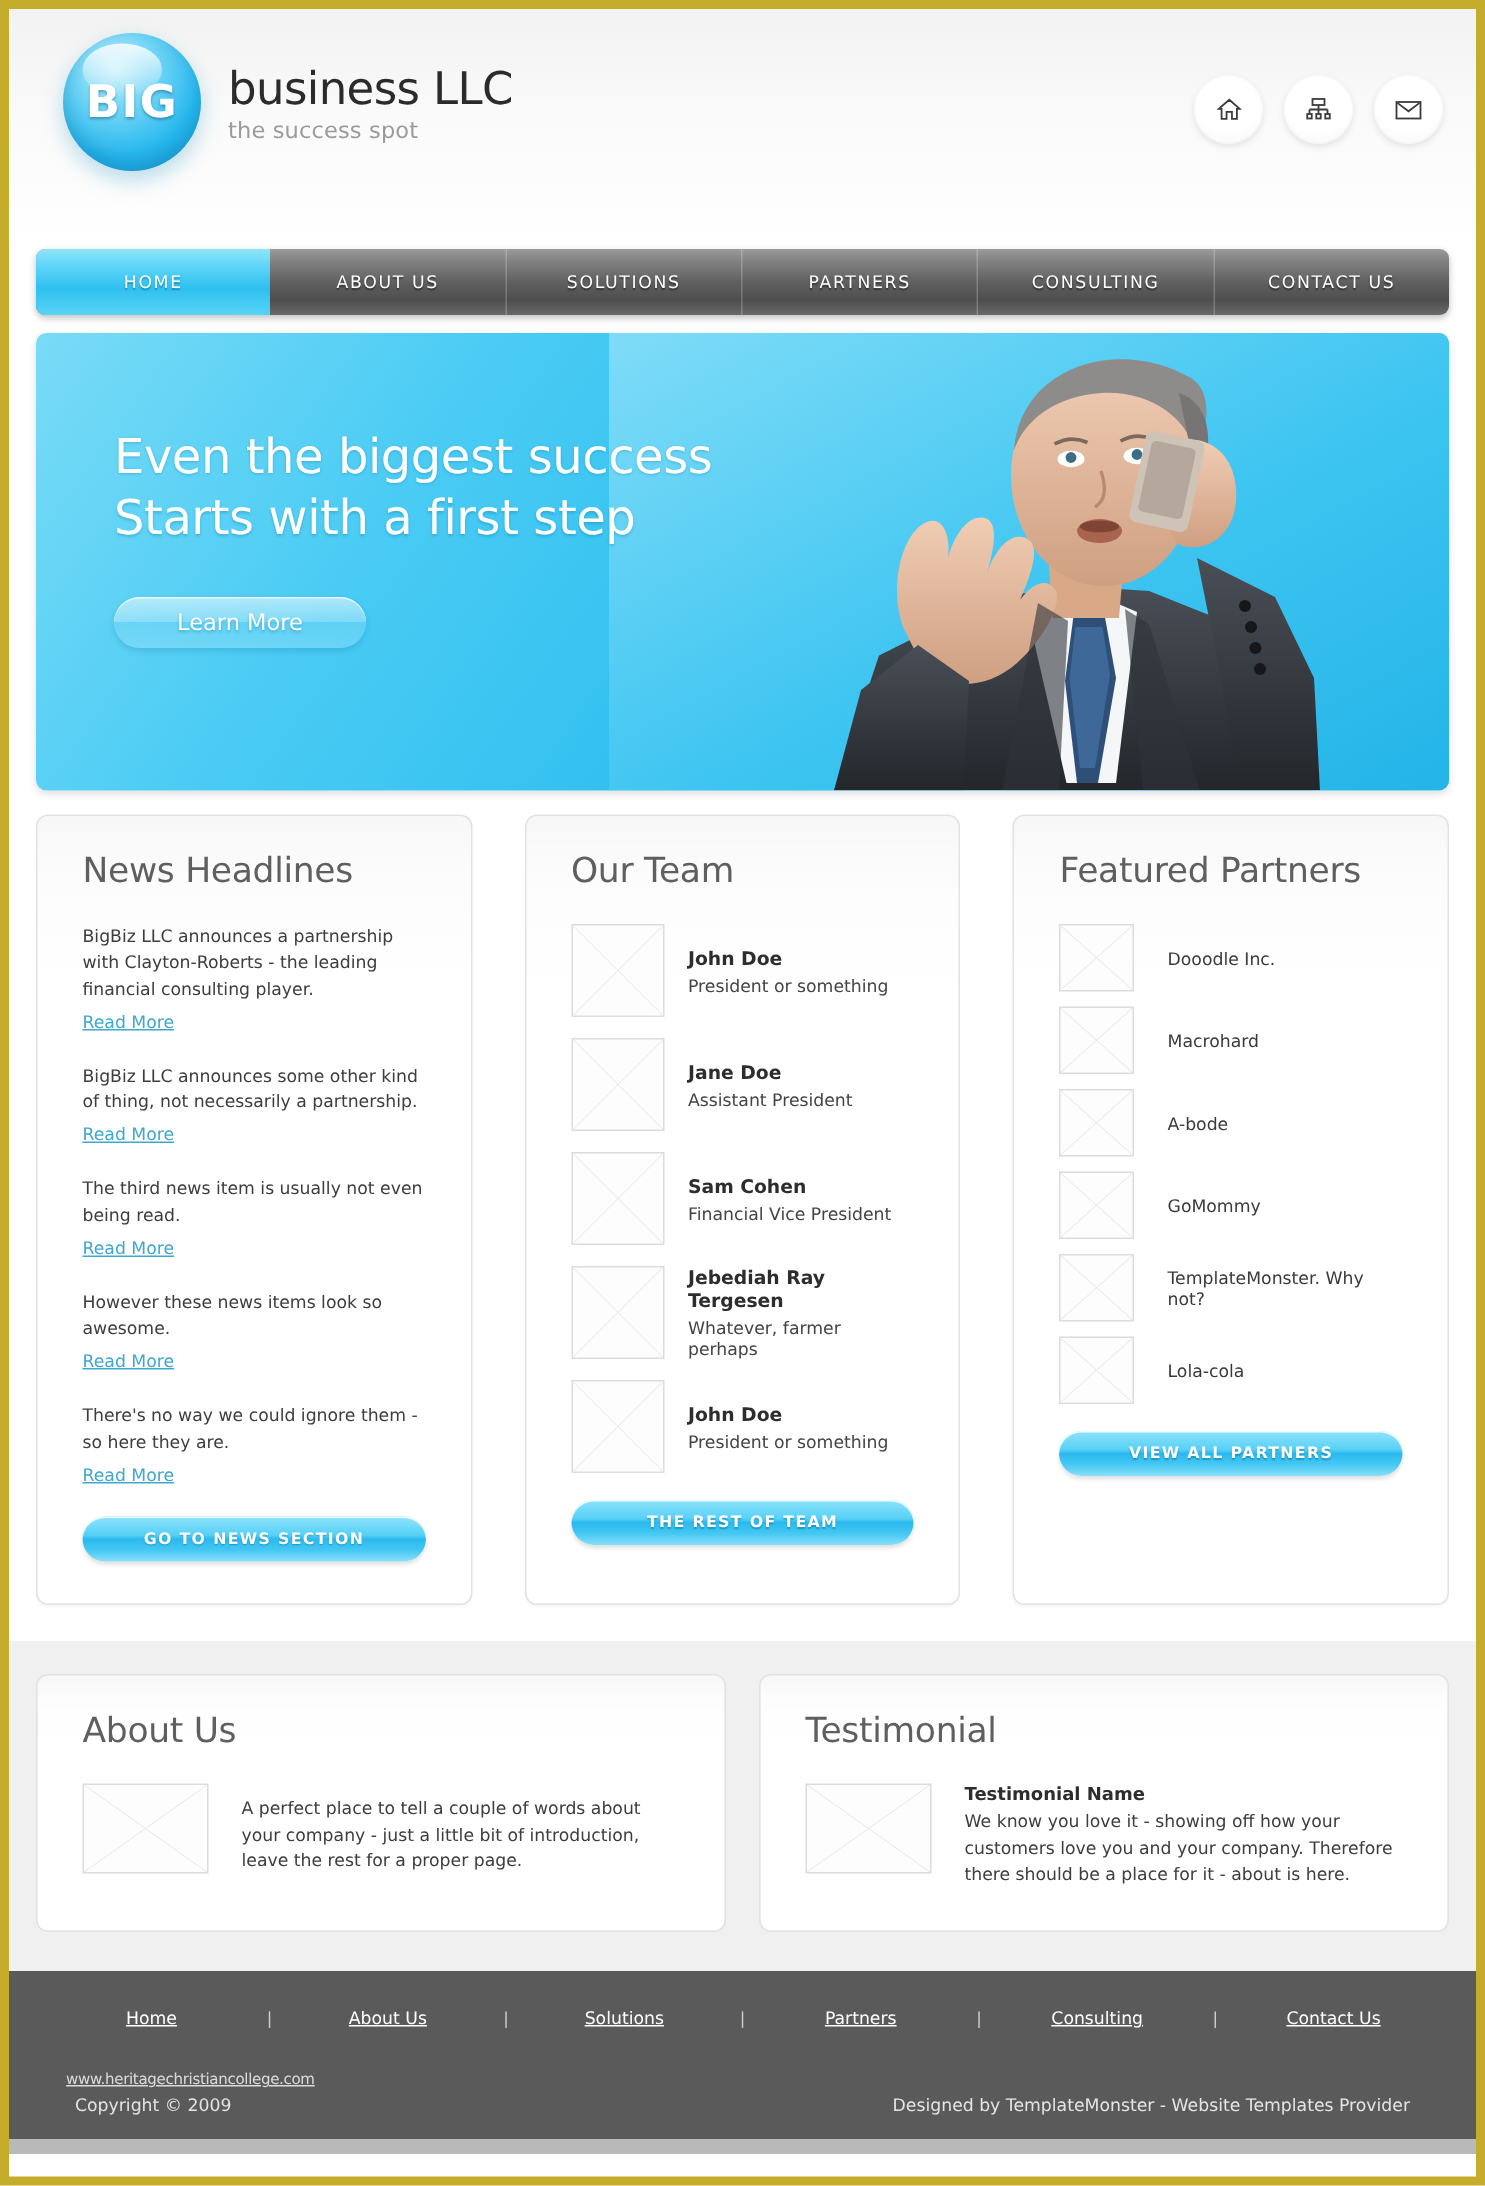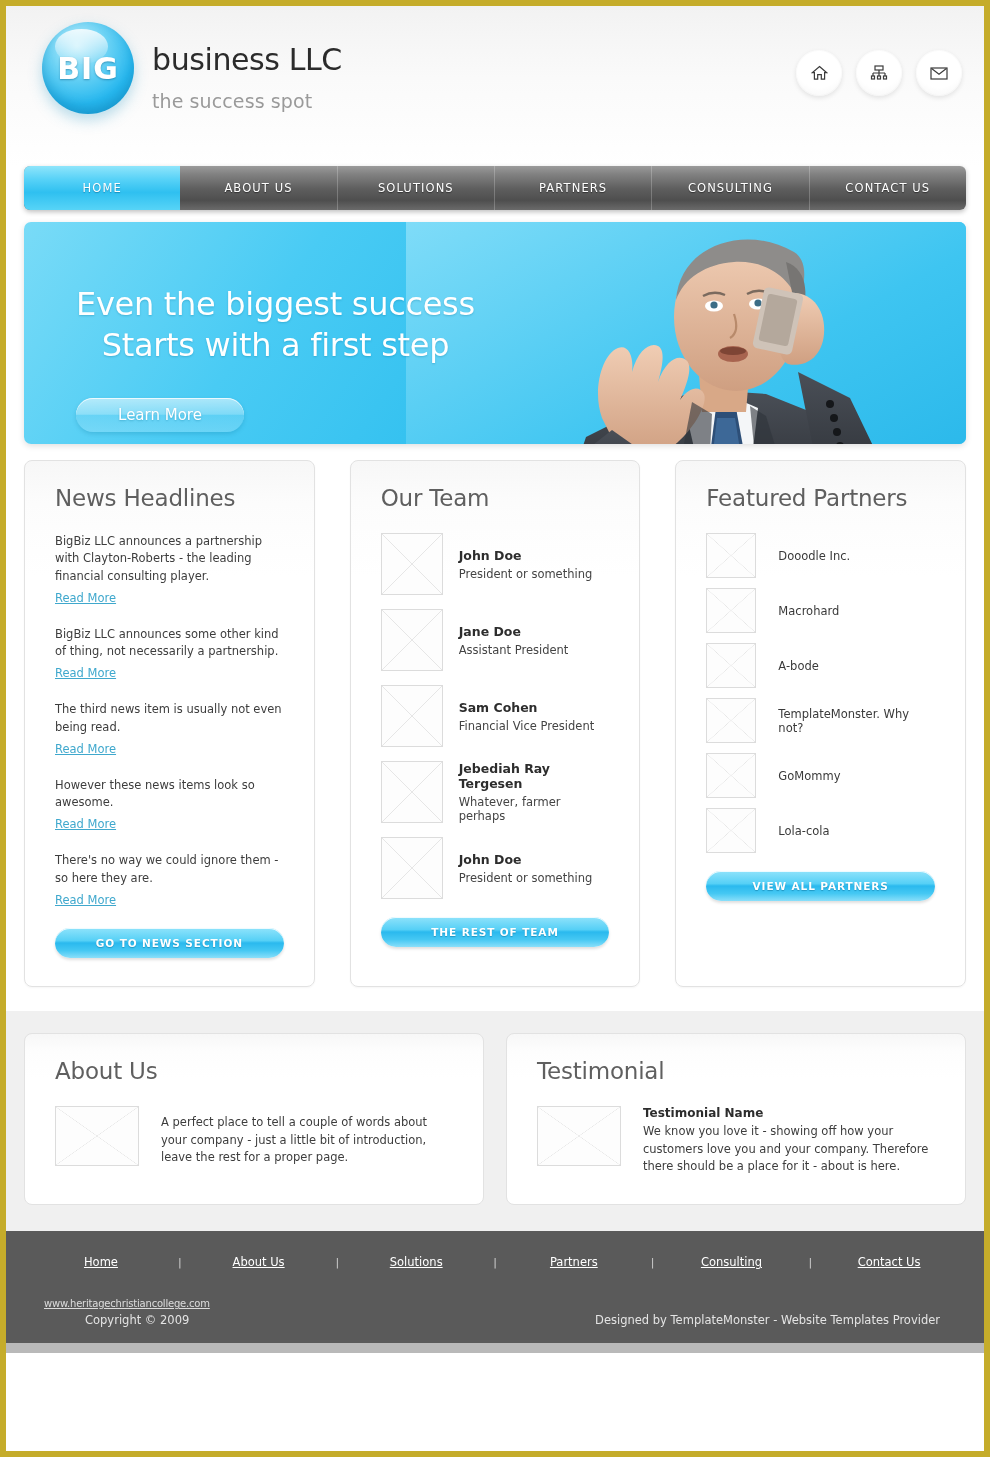--- a/index.html
+++ b/index.html
@@ -47,21 +47,21 @@
     font-size: 30px; font-weight: bold; color: #ffffff;
     letter-spacing: 1px;
     text-shadow: 0 1px 2px rgba(0,80,120,0.45);
   }
   .logo-words { margin-left: 18px; padding-top: 22px; }
   .logo-title {
     font-size: 30px; color: #2b2b2b; font-weight: normal;
     letter-spacing: -0.4px; line-height: 1.05;
   }
   .logo-sub {
-    font-size: 19px; color: #9a9a9a; margin-top: 14px; letter-spacing: 0.1px;
+    font-size: 15px; color: #9a9a9a; margin-top: 2px; letter-spacing: 0.1px;
   }
   .header-icons {
     position: absolute; right: 22px; top: 44px;
     display: flex; gap: 14px;
   }
   .circ-btn {
     width: 46px; height: 46px; border-radius: 50%;
     background: radial-gradient(circle at 50% 30%, #ffffff 0%, #ffffff 60%, #f4f4f4 100%);
     box-shadow: 0 2px 5px rgba(0,0,0,0.10), inset 0 0 0 1px rgba(0,0,0,0.02);
     display: flex; align-items: center; justify-content: center;
@@ -96,26 +96,25 @@
     background: linear-gradient(180deg,#8fe5fb 0%, #58d2f7 30%, #2fc0f0 60%, #57d4f7 100%);
     border-right: none;
     color: #ffffff;
     text-shadow: 0 1px 1px rgba(0,90,130,0.5);
   }
 
   
   .hero {
     position: relative;
     margin: 12px 18px 0 18px;
-    height: 222px;
+    height: 305px;
     border-radius: 7px;
     overflow: hidden;
     background: linear-gradient(125deg,#79dbf7 0%, #49cbf4 28%, #2bbdee 60%, #35c3f0 100%);
     box-shadow: 0 2px 6px rgba(0,0,0,0.13);
-    text-align: center;
   }
   .hero-photo {
     position: absolute; right: 0; top: 0; width: 560px; height: 305px;
     overflow: hidden;
   }
   .hero-text {
     position: absolute; left: 52px; top: 62px; z-index: 3;
   }
   .hero-line {
     font-size: 32px; color: #ffffff; line-height: 1.28;
@@ -236,21 +235,21 @@
   }
   .footer-nav a {
     flex: 1; text-align: center;
     color: #ffffff; font-size: 11.5px;
     text-decoration: underline; cursor: pointer;
   }
   .footer-sep { color: #cfcfcf; font-size: 11px; }
   .footer-bottom {
     position: absolute; left: 0; right: 0; bottom: 26px;
     padding: 0 44px;
-    display: flex; justify-content: space-between; align-items: center; margin-left: 35px;
+    display: flex; justify-content: space-between; align-items: center;
   }
   .copyright { color: #e4e4e4; font-size: 11.5px; }
   .designed { color: #e4e4e4; font-size: 11.5px; }
   .watermark {
     position: absolute; left: 38px; bottom: 44px;
     color: rgba(255,255,255,0.78); font-size: 10px;
     letter-spacing: -0.2px;
     white-space: nowrap;
     text-decoration: underline;
   }
@@ -479,25 +478,25 @@
       <div class="row-item partner">
         <div class="thumb"></div>
         <div class="partner-name">Macrohard</div>
       </div>
       <div class="row-item partner">
         <div class="thumb"></div>
         <div class="partner-name">A-bode</div>
       </div>
       <div class="row-item partner">
         <div class="thumb"></div>
+        <div class="partner-name">GoMommy</div>
+      </div>
+      <div class="row-item partner">
+        <div class="thumb"></div>
         <div class="partner-name">TemplateMonster. Why not?</div>
-      </div>
-      <div class="row-item partner">
-        <div class="thumb"></div>
-        <div class="partner-name">GoMommy</div>
       </div>
       <div class="row-item partner">
         <div class="thumb"></div>
         <div class="partner-name">Lola-cola</div>
       </div>
 
       <div class="btn-blue">
         <span>VIEW ALL PARTNERS</span>
       </div>
     </div>

